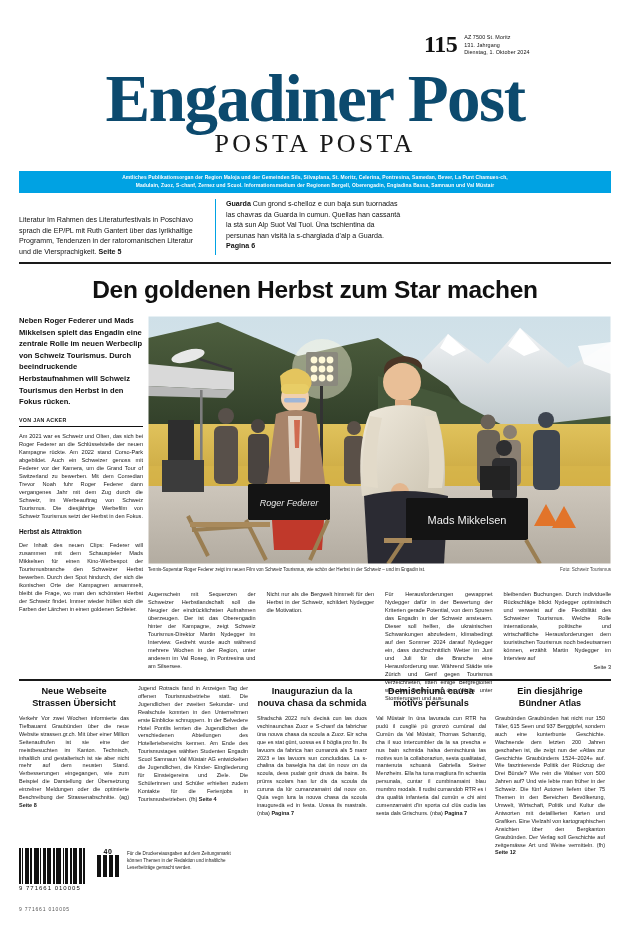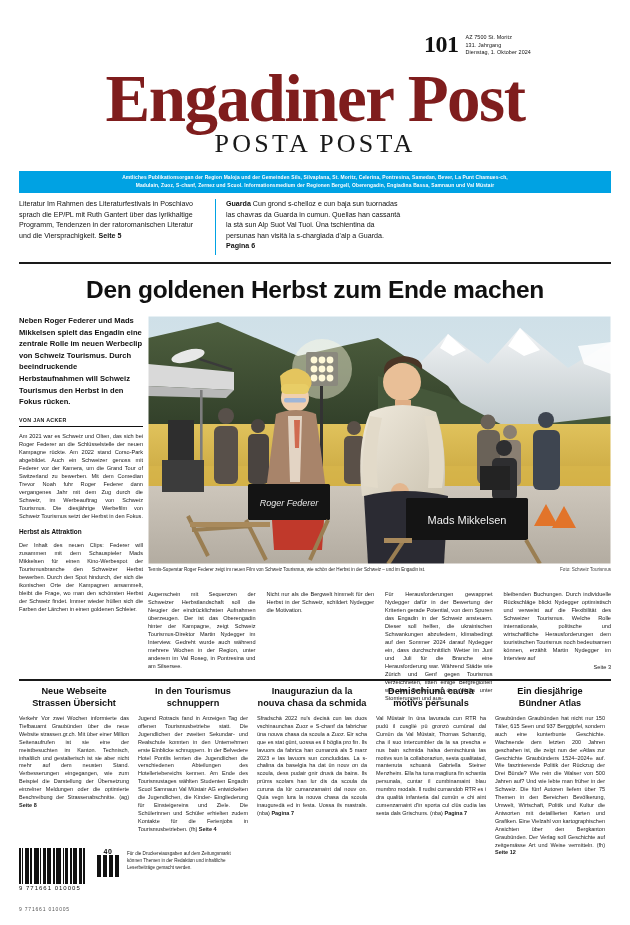--- a/index.html
+++ b/index.html
@@ -36,21 +36,21 @@
   .logo-wrap {
     position: absolute;
     left: 0; top: 62px; width: 630px;
     text-align: center;
   }
   .logo-main {
     font-family: "Liberation Serif", serif;
     font-weight: bold;
     font-size: 67px;
     line-height: 72px;
-    color: #7f1d1d;
+    color: #0c4a6e;
     letter-spacing: -1.5px;
   }
   .logo-sub {
     font-family: "Liberation Serif", serif;
     font-size: 26px;
     line-height: 27px;
     color: #1a1a1a;
     letter-spacing: 3.2px;
     margin-top: -4px;
   }
@@ -78,21 +78,21 @@
     left: 19px; top: 199px;
     width: 592px; height: 56px;
     display: flex;
   }
   .teaser {
     font-size: 7.1px;
     line-height: 10.6px;
     color: #111;
     padding-right: 12px;
   }
-  .teaser:nth-child(1) { width: 196px; }
+  .teaser:nth-child(1) { width: 196px; margin-top: 16px; }
   .teaser:nth-child(2) { width: 198px; border-left: 0.6px solid #00a2e3; padding-left: 10px; }
   .teaser:nth-child(3) { width: 198px; border-left: 0.6px solid #00a2e3; padding-left: 10px; }
   .teaser b { font-weight: bold; }
 
   .rule-thick {
     position: absolute;
     left: 19px; width: 592px;
     background: #1a1a1a;
   }
 
@@ -235,21 +235,21 @@
     font-size: 5px; color: #555;
     letter-spacing: 0.8px;
   }
 </style>
 </head>
 <body>
 
 <div id="page">
 
   <div class="masthead-meta">
-    <div class="issue-number">101</div>
+    <div class="issue-number">115</div>
     <div class="issue-lines">
       <div>AZ 7500 St. Moritz</div>
       <div>131. Jahrgang</div>
       <div>Dienstag, 1. Oktober 2024</div>
     </div>
   </div>
 
   <div class="logo-wrap">
     <div class="logo-main">Engadiner Post</div>
     <div class="logo-sub">POSTA POSTA</div>
@@ -267,21 +267,21 @@
     </div>
     <div class="teaser">
       <b>Guarda</b>
       <span>Cun grond s-chelloz e cun baja sun tuornadas las chavras da Guarda in cumun. Quellas han cassantà la stà sun Alp Suot Val Tuoi. Üna tschientina da persunas han visità la s-chargiada d'alp a Guarda.</span>
       <b>Pagina 6</b>
     </div>
   </div>
 
   <div class="rule-thick" style="top:262px;height:2.2px;"></div>
 
-  <div class="main-headline">Den goldenen Herbst zum Ende machen</div>
+  <div class="main-headline">Den goldenen Herbst zum Star machen</div>
 
   <div class="lead-col">
     <div class="lead-para">Neben Roger Federer und Mads Mikkelsen spielt das Engadin eine zentrale Rolle im neuen Werbeclip von Schweiz Tourismus. Durch beeindruckende Herbstaufnahmen will Schweiz Tourismus den Herbst in den Fokus rücken.</div>
     <div class="byline">VON JAN ACKER</div>
     <div class="body-text">Am 2021 war es Schweiz und Olten, das sich bei Roger Federer an die Schlüsselstelle der neuen Kampagne rückte. Am 2022 stand Corso-Park abgebildet. Auch ein Schweizer genoss mit Federer vor der Kamera, um die Grand Tour of Switzerland zu bewerben. Mit dem Comedian Trevor Noah fuhr Roger Federer dann vergangenes Jahr mit dem Zug durch die Schweiz, im Werbeauftrag von Schweiz Tourismus. Die diesjährige Werbefilm von Schweiz Tourismus setzt der Herbst in den Fokus.</div>
     <div class="sub-head">Herbst als Attraktion</div>
     <div class="body-text">Der Inhalt des neuen Clips: Federer will zusammen mit dem Schauspieler Mads Mikkelsen für einen Kino-Werbespot der Tourismusbranche den Schweizer Herbst bewerben. Durch den Spot hindurch, der sich die ikonischen Orte der Kampagnen ansammelt, bleibt die Frage, wo man den schönsten Herbst der Schweiz findet. Immer wieder hüllen sich die Farben der Lärchen in einen goldenen Schleier.</div>
   </div>
 
   <div class="photo">
@@ -456,24 +456,20 @@
         <div>Strassen Übersicht</div>
       </div>
       <div class="bcol-body">
         <span>Verkehr Vor zwei Wochen informierte das Tiefbauamt Graubünden über die neue Website strassen.gr.ch. Mit über einer Million Seitenaufrufen ist sie eine der meistbesuchten im Kanton. Technisch, inhaltlich und gestalterisch ist sie aber nicht mehr auf dem neusten Stand. Verbesserungen eingegangen, wie zum Beispiel die Darstellung der Übersetzung einzelner Meldungen oder die optimierte Beschreibung der Strassenabschnitte.</span>
         <span>(ag)</span>
         <span class="page-ref">Seite 8</span>
       </div>
     </div>
 
     <div class="bcol">
-      <div class="bcol-head">
-        <div>In den Tourismus</div>
-        <div>schnuppern</div>
-      </div>
       <div class="bcol-body">
         <span>Jugend Rotracis fand in Anzeigen Tag der offenen Tourismusbetriebe statt. Die Jugendlichen der zweiten Sekundar- und Realschule konnten in den Unternehmen erste Einblicke schnuppern. In der Belvedere Hotel Pontlis lernten die Jugendlichen die verschiedenen Abteilungen des Hotelleriebereichs kennen. Am Ende des Tourismustages wählten Studenten Engadin Scuol Samnaun Val Müstair AG entwickelten die Jugendlichen, die Kinder- Eingliederung für Einsteigereins und Ziele. Die Schülerinnen und Schüler erhielten zudem Kontakte für die Ferienjobs in Tourismusbetrieben.</span>
         <span>(fh)</span>
         <span class="page-ref">Seite 4</span>
       </div>
     </div>
 
     <div class="bcol">
       <div class="bcol-head">
         <div>Inauguraziun da la</div>

